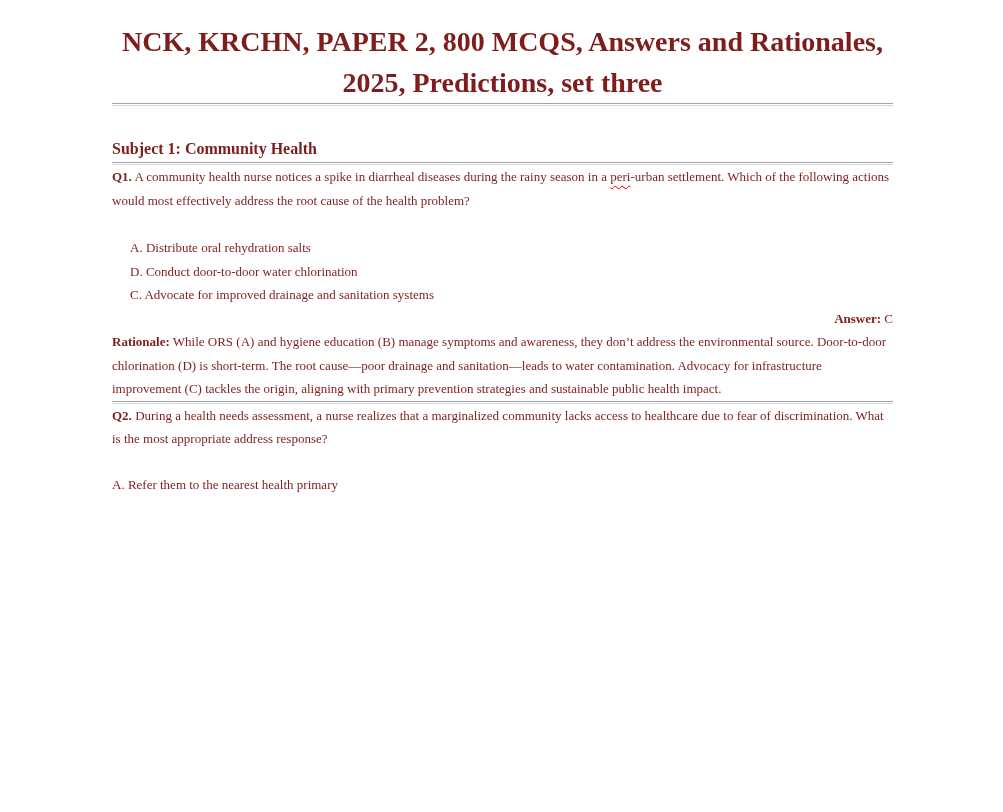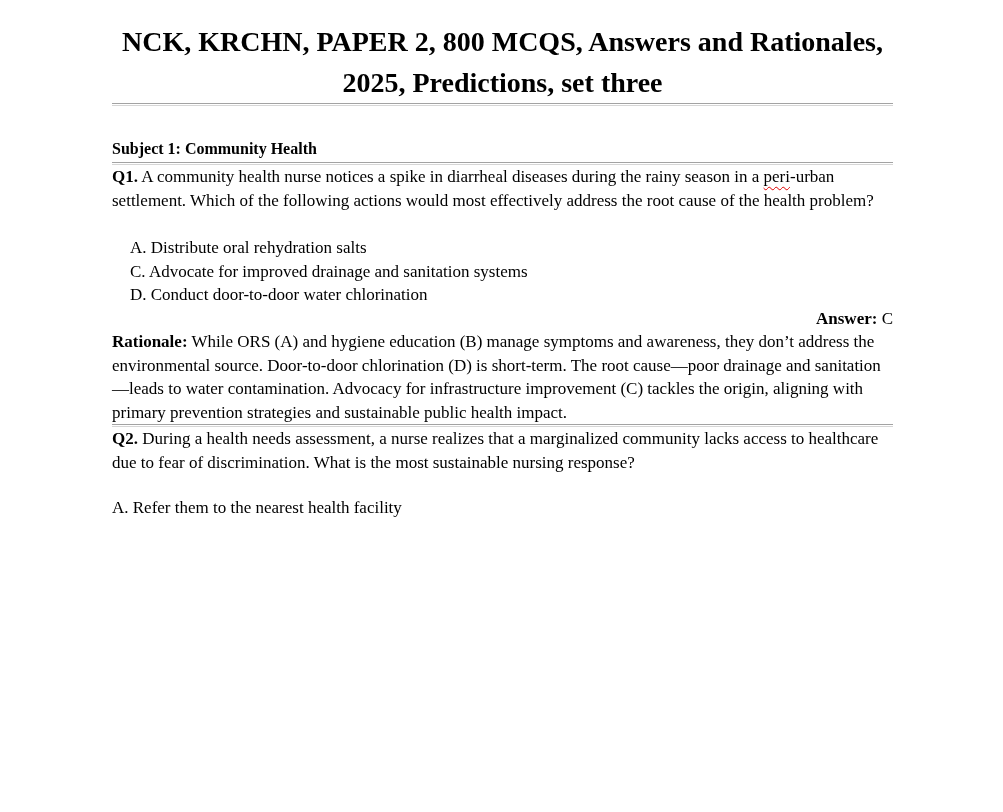--- a/index.html
+++ b/index.html
@@ -7,21 +7,21 @@
     padding: 0;
     background: #ffffff;
   }
   .page {
     position: relative;
     width: 1003px;
     height: 669px;
     background: #ffffff;
     overflow: hidden;
     font-family: "Liberation Serif", "DejaVu Serif", serif;
-    color: #000000;
+    color: #7f1d1d;
   }
   .content {
     margin-left: 112px;
     margin-right: 110px; 
   }
   .doc-title {
     margin: 0;
     padding-top: 21px;
     font-size: 28px;
     line-height: 41px;
@@ -39,21 +39,21 @@
   .rule-1 { margin-top: 31px; }
   .rule-2 { margin-top: 35px; }
   .rule-3 { margin-top: 37px; }
   .section-heading {
     margin: 29px 0 0 0;
     font-size: 16px;
     line-height: 27px;
     font-weight: bold;
   }
   .body-text {
-    font-size: 17px;
+    font-size: 13px;
     line-height: 23.5px;
   }
   p.para {
     margin: 0;
   }
   .q1-question   { margin-top: 28px; }
   .q1-options    { margin-top: 24px; margin-left: 18px; }
   .q1-answer     { margin-top: 23px; text-align: right; }
   .q1-rationale  { margin-top: 21px; }
   .q2-question   { margin-top: 28px; }
@@ -80,30 +80,30 @@
     <hr class="rule rule-1">
 
     <h2 class="section-heading">Subject 1: Community Health</h2>
 
     <hr class="rule rule-2">
 
     <p class="para body-text q1-question"><strong class="lead">Q1.</strong> <span>A community health nurse notices a spike in diarrheal diseases during the rainy season in a </span><span class="misspell">peri</span><span>-urban settlement. Which of the following actions would most effectively address the root cause of the health problem?</span></p>
 
     <div class="body-text q1-options">
       <div>A. Distribute oral rehydration salts</div>
+      <div>D. Conduct door-to-door water chlorination</div>
       <div>C. Advocate for improved drainage and sanitation systems</div>
-      <div>D. Conduct door-to-door water chlorination</div>
     </div>
 
     <p class="para body-text q1-answer"><strong class="lead">Answer:</strong> <span>C</span></p>
 
     <p class="para body-text q1-rationale"><strong class="lead">Rationale:</strong> <span>While ORS (A) and hygiene education (B) manage symptoms and awareness, they don’t address the environmental source. Door-to-door chlorination (D) is short-term. The root cause—poor drainage and sanitation—leads to water contamination. Advocacy for infrastructure improvement (C) tackles the origin, aligning with primary prevention strategies and sustainable public health impact.</span></p>
 
     <hr class="rule rule-3">
 
-    <p class="para body-text q2-question"><strong class="lead">Q2.</strong> <span>During a health needs assessment, a nurse realizes that a marginalized community lacks access to healthcare due to fear of discrimination. What is the most sustainable nursing response?</span></p>
+    <p class="para body-text q2-question"><strong class="lead">Q2.</strong> <span>During a health needs assessment, a nurse realizes that a marginalized community lacks access to healthcare due to fear of discrimination. What is the most appropriate address response?</span></p>
 
     <div class="body-text q2-options">
-      <div>A. Refer them to the nearest health facility</div>
+      <div>A. Refer them to the nearest health primary</div>
     </div>
 
   </div>
 </div>
 
 </body></html>

